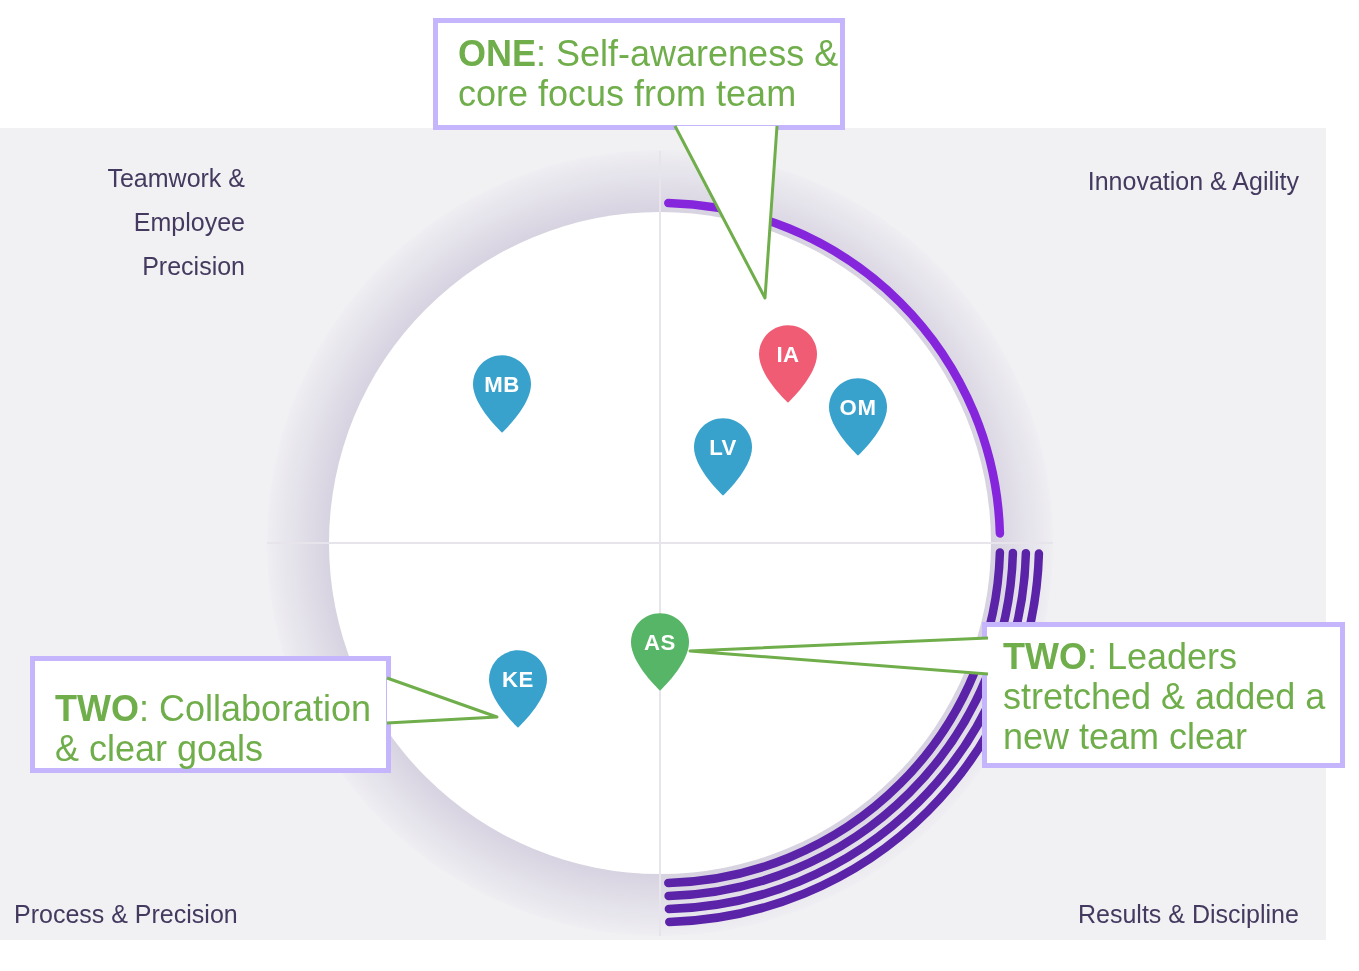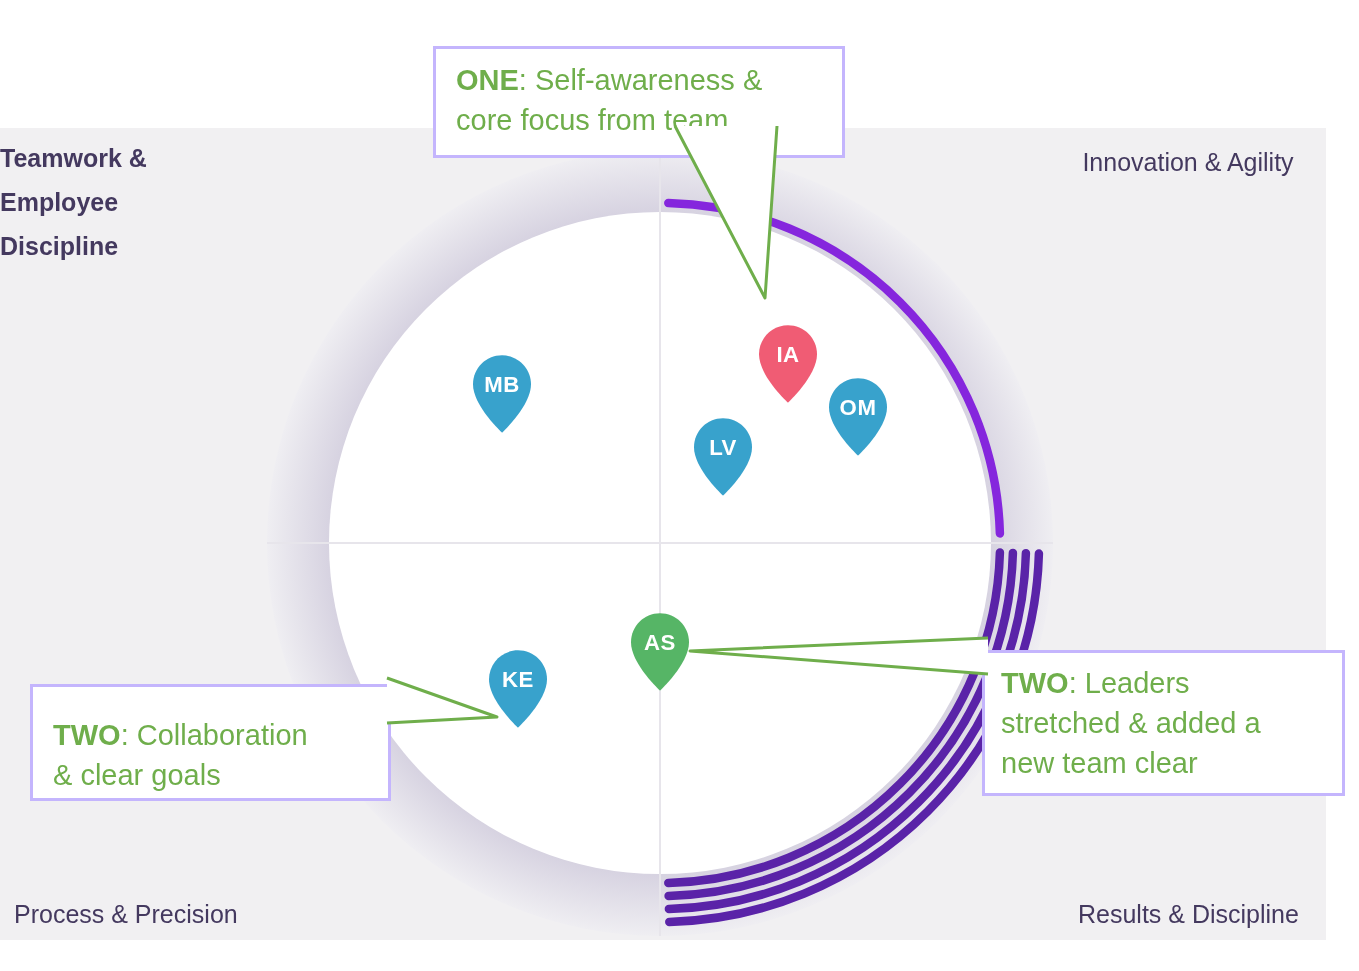--- a/index.html
+++ b/index.html
@@ -1,27 +1,27 @@
 <!DOCTYPE html>
 <html><head>
 <meta charset="utf-8">
 <style>
   html,body{margin:0;padding:0;background:#ffffff;font-family:"Liberation Sans",sans-serif;}
   #stage{position:relative;width:1359px;height:971px;background:#ffffff;overflow:hidden;}
   #panel{position:absolute;left:0;top:128px;width:1326px;height:812px;background:#f1f0f2;z-index:0;}
   #base-svg{position:absolute;left:0;top:0;z-index:1;}
   .qlabel{position:absolute;z-index:2;color:#44395f;font-size:25px;line-height:44px;}
   .qlabel span{display:block;}
-  .qlabel.tl{right:1114px;top:136px;text-align:left;width:245px;right:auto;left:0;padding-right:0;font-weight:bold;}
+  .qlabel.tl{right:1114px;top:156px;text-align:right;width:245px;right:auto;left:0;padding-right:0;}
   .qlabel.tl{left:0;width:245px;}
-  .qlabel.tr{left:1077px;top:140px;text-align:center;width:222px;}
+  .qlabel.tr{left:1077px;top:159px;text-align:right;width:222px;}
   .qlabel.bl{left:14px;top:892px;}
   .qlabel.br{left:1078px;top:892px;}
   .callout{position:absolute;z-index:3;box-sizing:border-box;background:#ffffff;
-           border:3px solid #c4b5fd;color:#6fae4b;font-size:29px;line-height:40px;margin-top:28px;}
+           border:5px solid #c4b5fd;color:#6fae4b;font-size:36px;line-height:40px;}
   .callout .kw{font-weight:bold;}
   .callout .line{display:block;white-space:nowrap;}
   #callout-one{left:433px;top:18px;width:412px;height:112px;padding:11px 20px;}
   #callout-two-left{left:30px;top:656px;width:361px;height:117px;padding:28px 20px;}
   #callout-two-right{left:982px;top:622px;width:363px;height:146px;padding:10px 16px;}
   #pointer-svg{position:absolute;left:0;top:0;z-index:4;pointer-events:none;}
   .pin{position:absolute;z-index:5;width:58px;height:78px;text-align:center;}
   .pin svg{display:block;}
   .pin text{font-family:"Liberation Sans",sans-serif;font-weight:bold;font-size:23px;fill:#ffffff;letter-spacing:0.5px;}
 </style>
@@ -49,21 +49,21 @@
         <path d="M 999.9 552.5 A 340 340 0 0 1 668.3 882.9" fill="none" stroke="#5a23a8" stroke-width="8.5" stroke-linecap="round"></path>
         <path d="M 1012.9 552.9 A 353 353 0 0 1 668.6 895.9" fill="none" stroke="#5a23a8" stroke-width="8.5" stroke-linecap="round"></path>
         <path d="M 1025.9 553.2 A 366 366 0 0 1 668.9 908.9" fill="none" stroke="#5a23a8" stroke-width="8.5" stroke-linecap="round"></path>
         <path d="M 1038.9 553.6 A 379 379 0 0 1 669.3 921.9" fill="none" stroke="#5a23a8" stroke-width="8.5" stroke-linecap="round"></path>
       </g>
   </svg>
 
   <div class="qlabel tl">
     <span>Teamwork &amp;</span>
     <span>Employee</span>
-    <span>Discipline</span>
+    <span>Precision</span>
   </div>
   <div class="qlabel tr">
     <span>Innovation &amp; Agility</span>
   </div>
   <div class="qlabel br">
     <span>Results &amp; Discipline</span>
   </div>
   <div class="qlabel bl">
     <span>Process &amp; Precision</span>
   </div>

